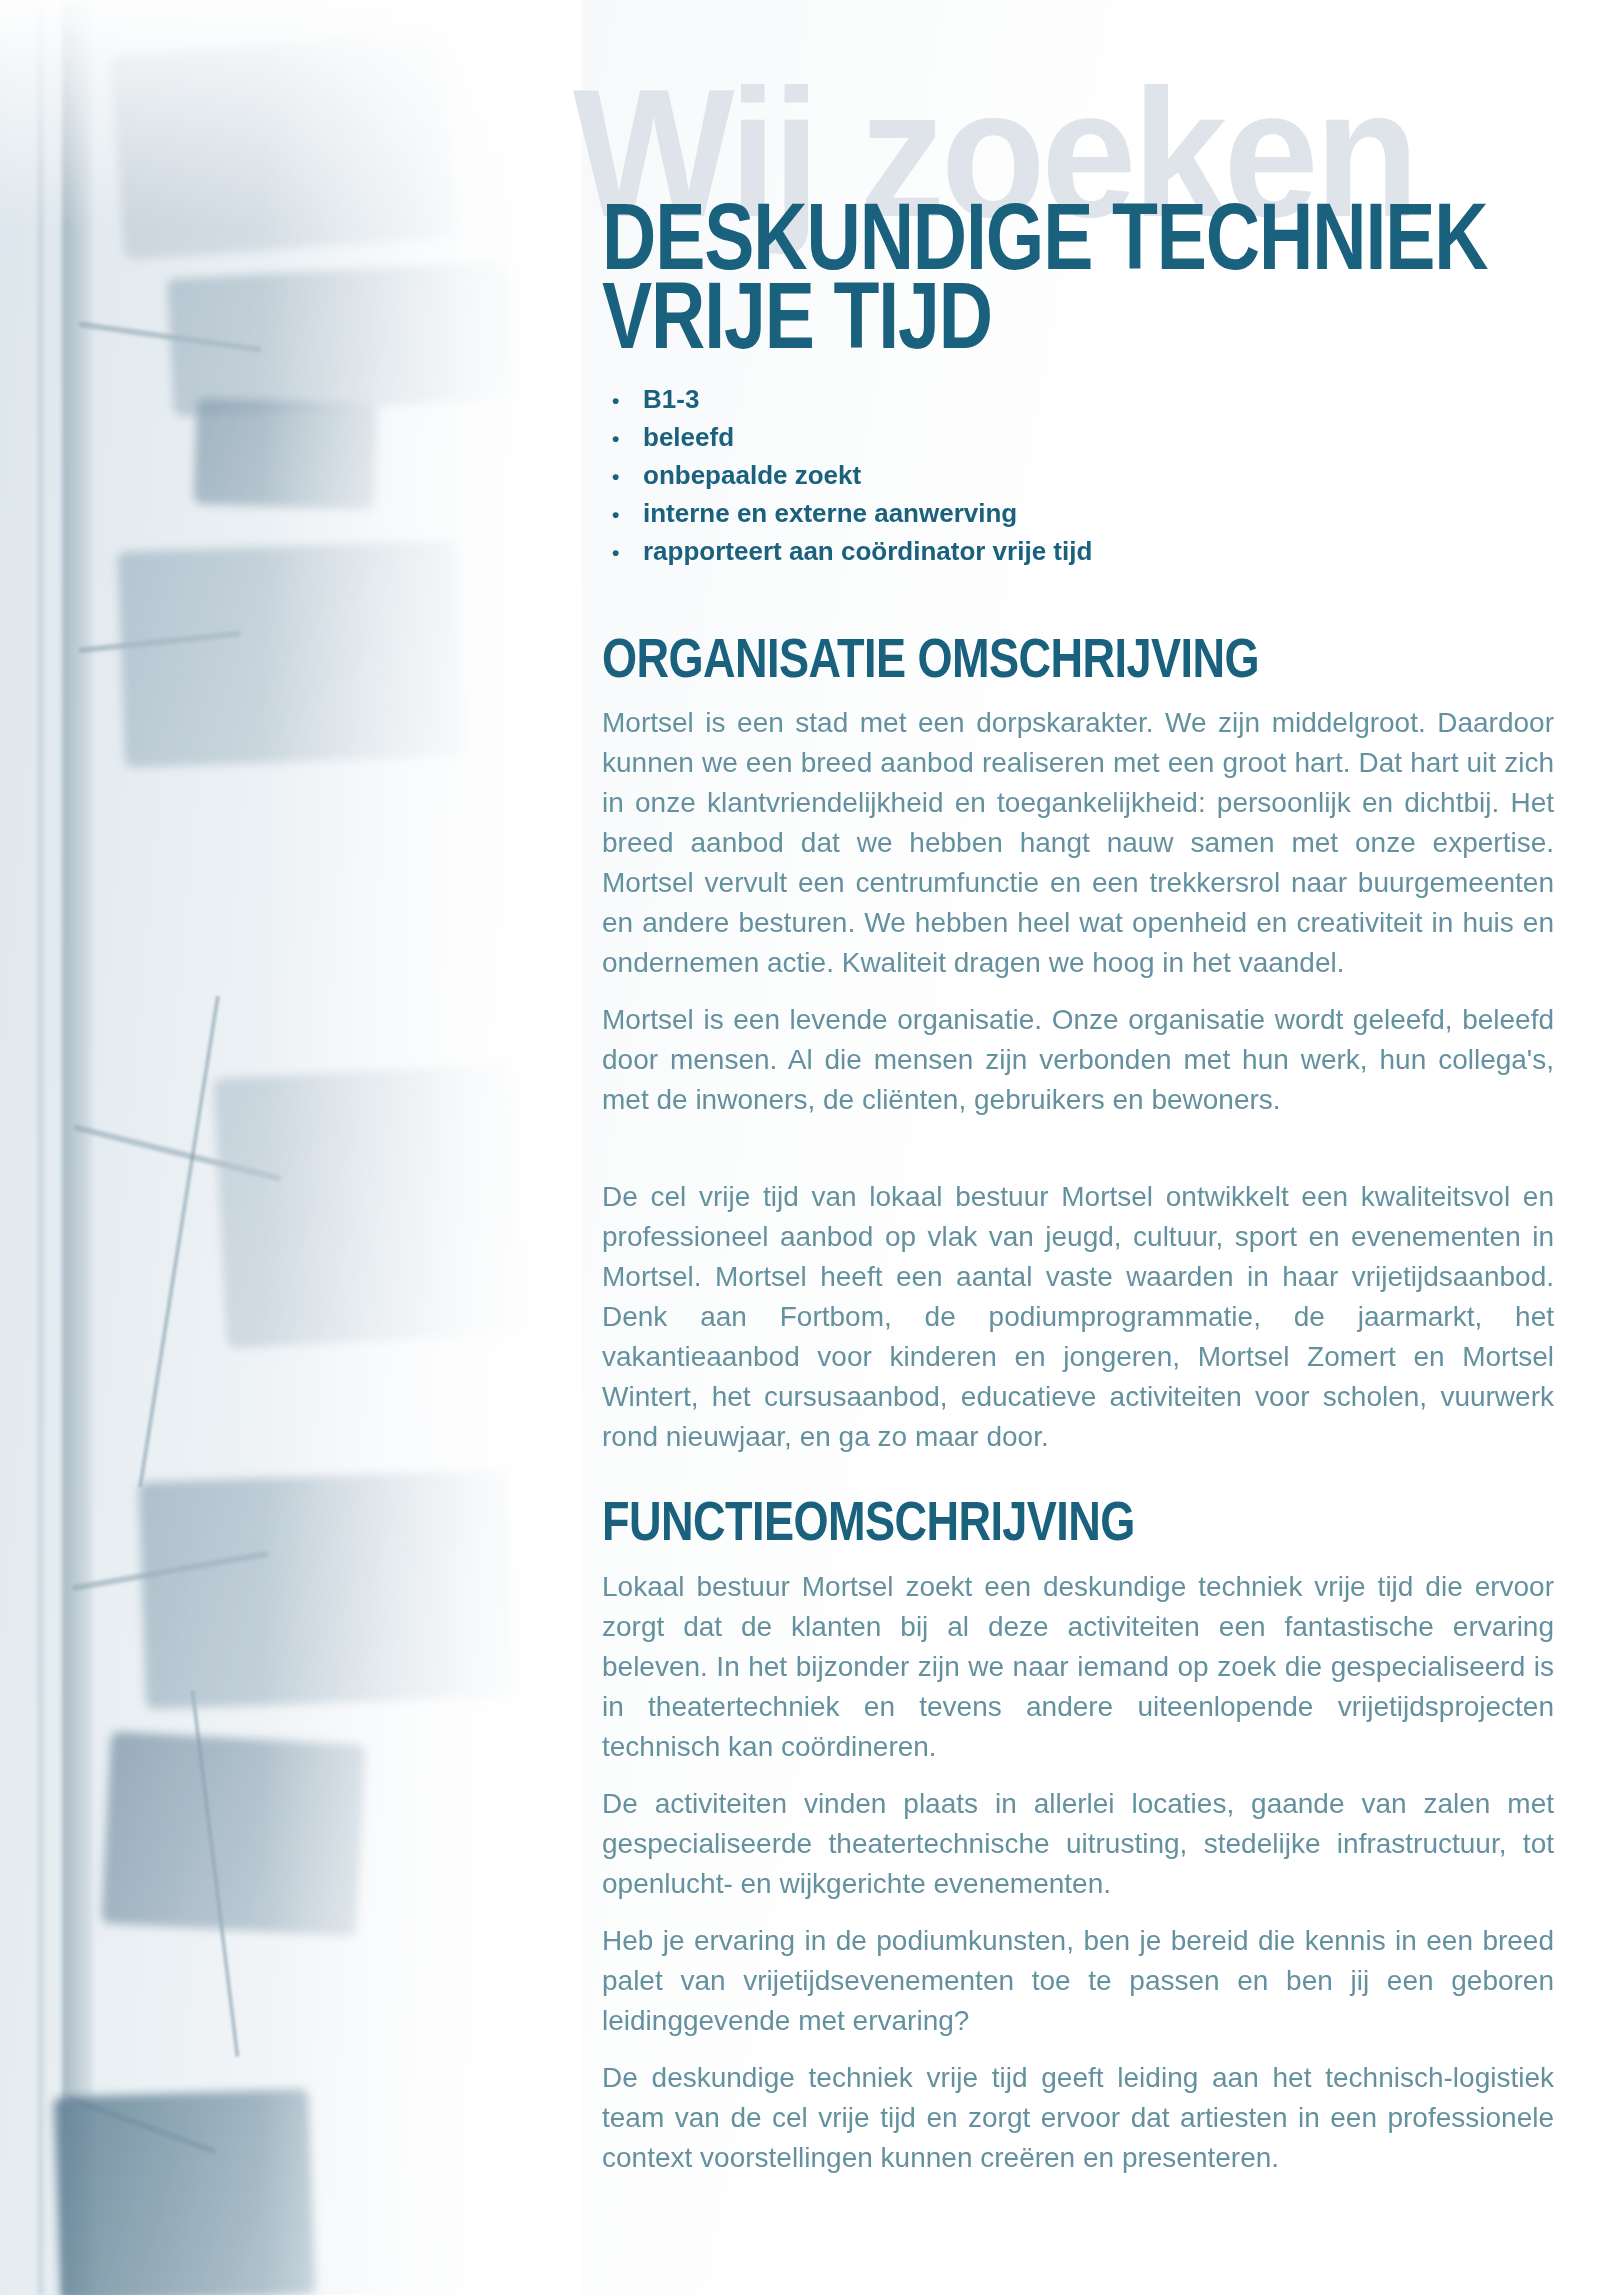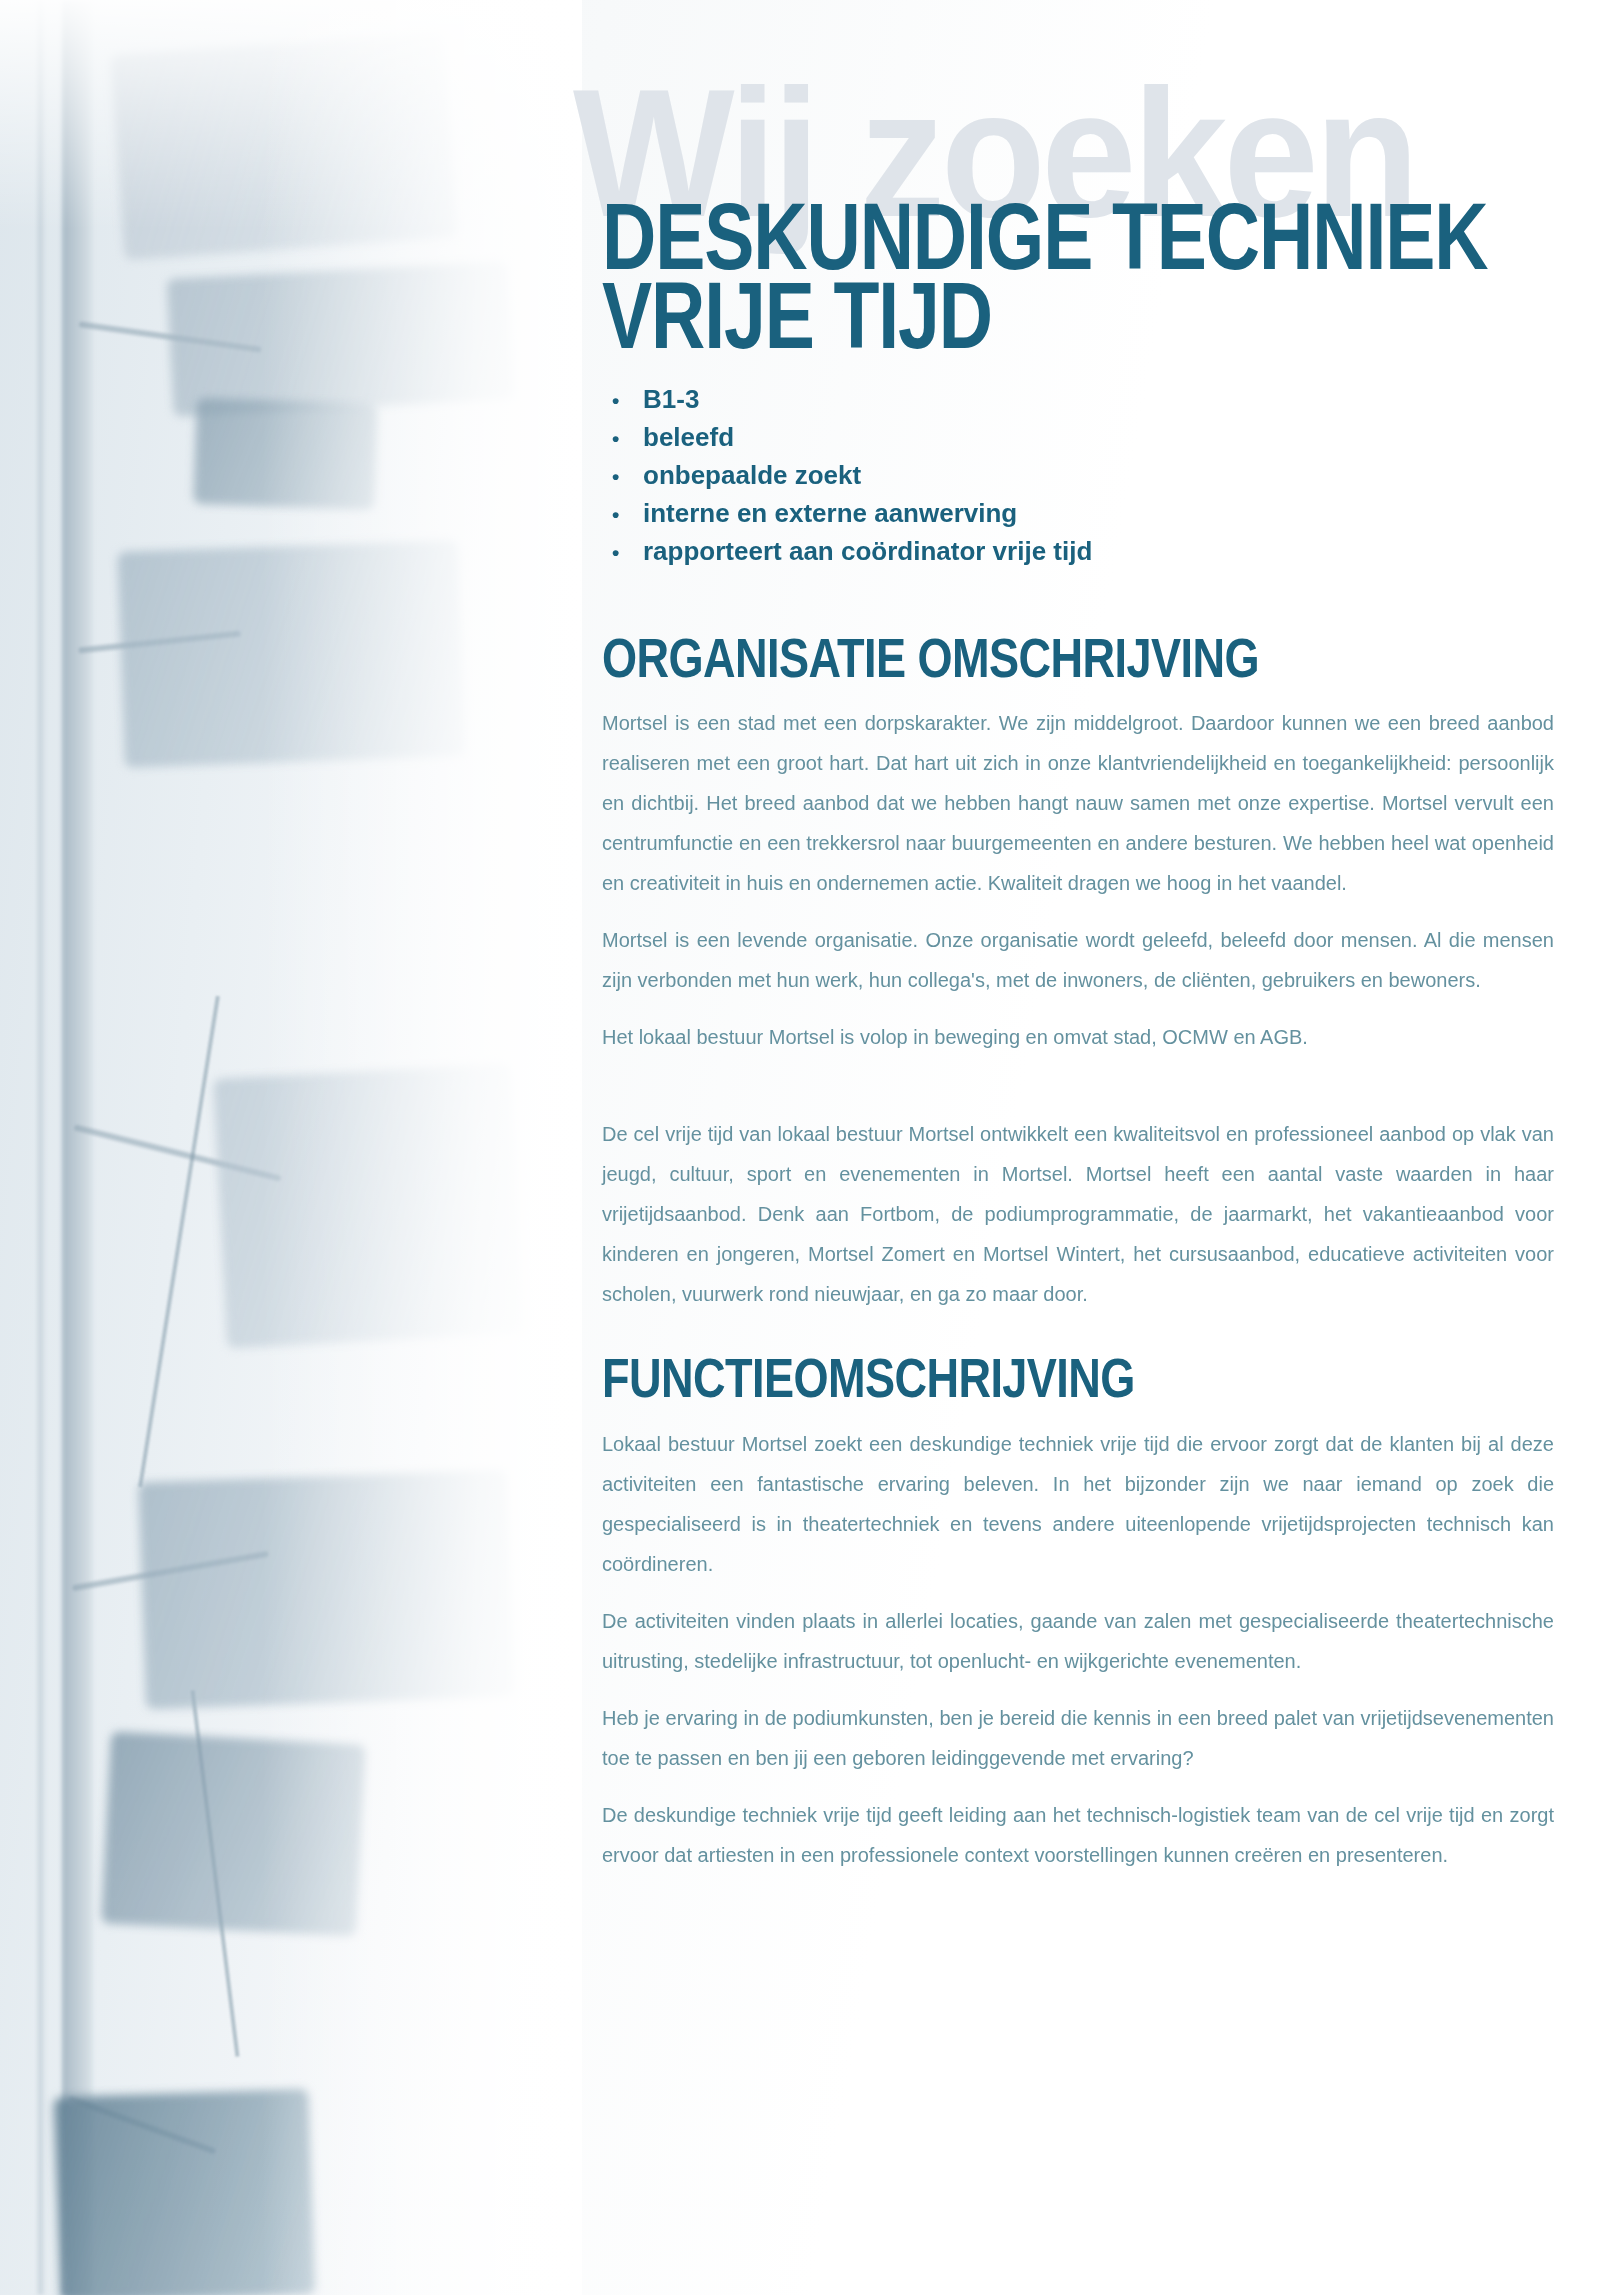--- a/index.html
+++ b/index.html
@@ -86,21 +86,21 @@
     font-size:26px;line-height:37px;font-weight:bold;color:var(--accent);
   }
   .bullets .dot{flex:0 0 31px;margin-left:10px;font-size:21px;}
   .sec-heading{
     margin:57px 0 0 0;font-size:55px;line-height:60px;font-weight:bold;
     color:var(--accent);letter-spacing:-0.7px;white-space:nowrap;
     transform:scaleX(.82);transform-origin:left center;
   }
   .sec-heading.second{margin-top:34px;}
   .content p{
-    margin:17px 0 0 0;font-size:20px;line-height:40px;
+    margin:17px 0 0 0;font-size:28px;line-height:40px;
     color:var(--body);text-align:justify;
   }
   .content p.first{margin-top:15.6px;}
   .content p.gap{margin-top:57px;}
 </style>
 </head>
 <body>
 
 <div class="page">
 
@@ -154,21 +154,20 @@
       </li>
       <li>
         <span class="dot">•</span>
         <span>rapporteert aan coördinator vrije tijd</span>
       </li>
     </ul>
 
     <h2 class="sec-heading">ORGANISATIE OMSCHRIJVING</h2>
     <p class="first">Mortsel is een stad met een dorpskarakter. We zijn middelgroot. Daardoor kunnen we een breed aanbod realiseren met een groot hart. Dat hart uit zich in onze klantvriendelijkheid en toegankelijkheid: persoonlijk en dichtbij. Het breed aanbod dat we hebben hangt nauw samen met onze expertise. Mortsel vervult een centrumfunctie en een trekkersrol naar buurgemeenten en andere besturen. We hebben heel wat openheid en creativiteit in huis en ondernemen actie. Kwaliteit dragen we hoog in het vaandel.</p>
     <p>Mortsel is een levende organisatie. Onze organisatie wordt geleefd, beleefd door mensen. Al die mensen zijn verbonden met hun werk, hun collega's, met de inwoners, de cliënten, gebruikers en bewoners.</p>
-    <p>Het lokaal bestuur Mortsel is volop in beweging en omvat stad, OCMW en AGB.</p>
     <p class="gap">De cel vrije tijd van lokaal bestuur Mortsel ontwikkelt een kwaliteitsvol en professioneel aanbod op vlak van jeugd, cultuur, sport en evenementen in Mortsel. Mortsel heeft een aantal vaste waarden in haar vrijetijdsaanbod. Denk aan Fortbom, de podiumprogrammatie, de jaarmarkt, het vakantieaanbod voor kinderen en jongeren, Mortsel Zomert en Mortsel Wintert, het cursusaanbod, educatieve activiteiten voor scholen, vuurwerk rond nieuwjaar, en ga zo maar door.</p>
 
     <h2 class="sec-heading second">FUNCTIEOMSCHRIJVING</h2>
     <p class="first">Lokaal bestuur Mortsel zoekt een deskundige techniek vrije tijd die ervoor zorgt dat de klanten bij al deze activiteiten een fantastische ervaring beleven. In het bijzonder zijn we naar iemand op zoek die gespecialiseerd is in theatertechniek en tevens andere uiteenlopende vrijetijdsprojecten technisch kan coördineren.</p>
     <p>De activiteiten vinden plaats in allerlei locaties, gaande van zalen met gespecialiseerde theatertechnische uitrusting, stedelijke infrastructuur, tot openlucht- en wijkgerichte evenementen.</p>
     <p>Heb je ervaring in de podiumkunsten, ben je bereid die kennis in een breed palet van vrijetijdsevenementen toe te passen en ben jij een geboren leidinggevende met ervaring?</p>
     <p>De deskundige techniek vrije tijd geeft leiding aan het technisch-logistiek team van de cel vrije tijd en zorgt ervoor dat artiesten in een professionele context voorstellingen kunnen creëren en presenteren.</p>
 
   </div>
 </div>

